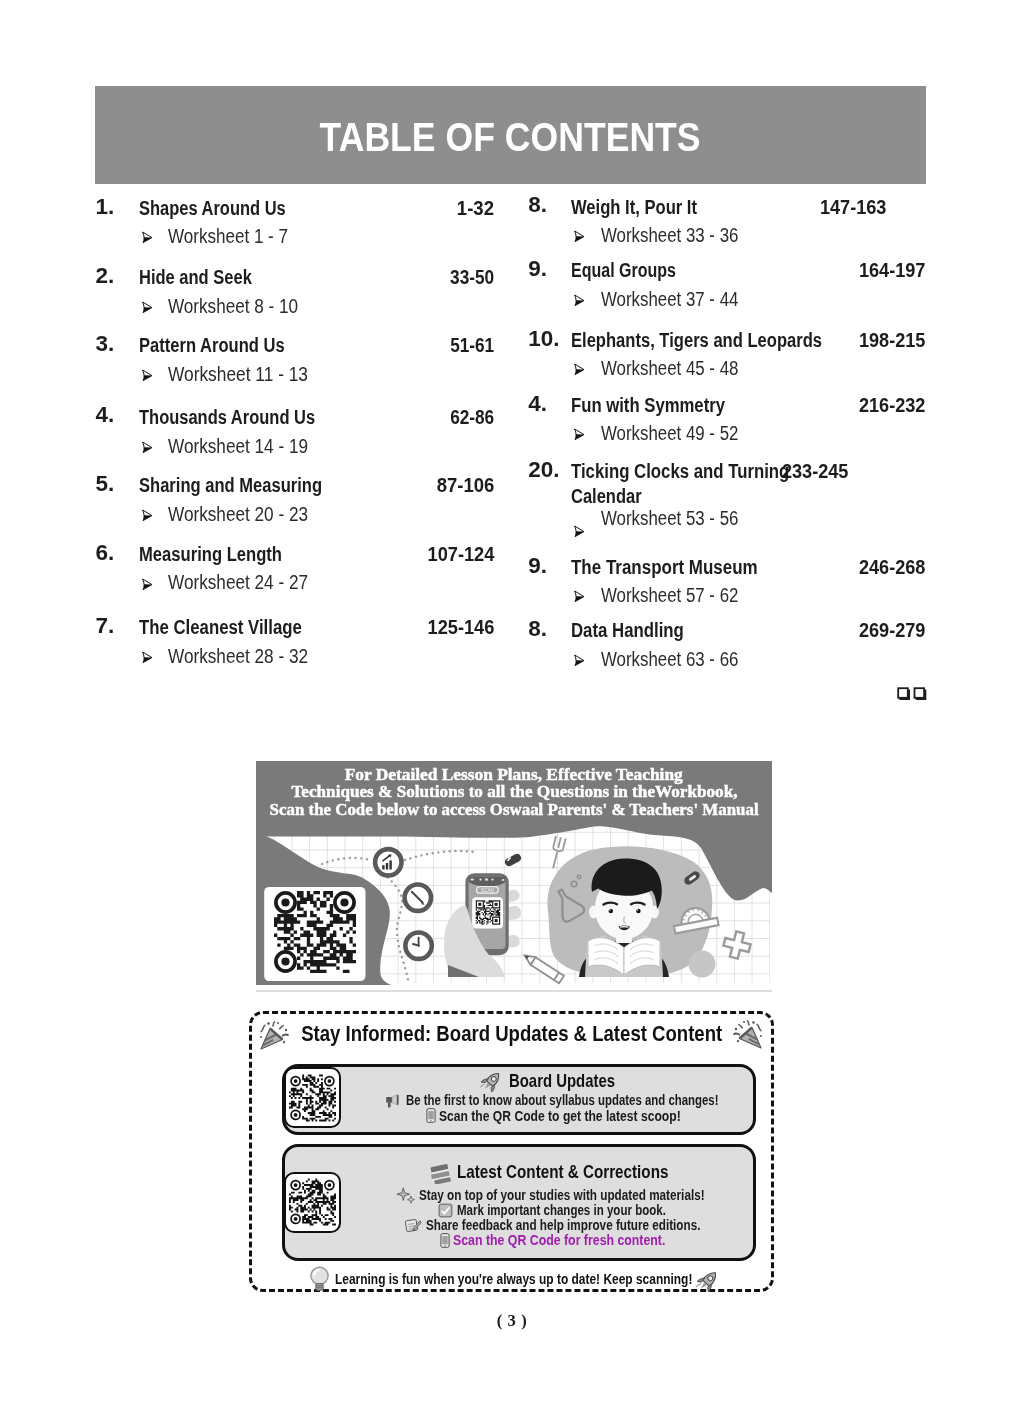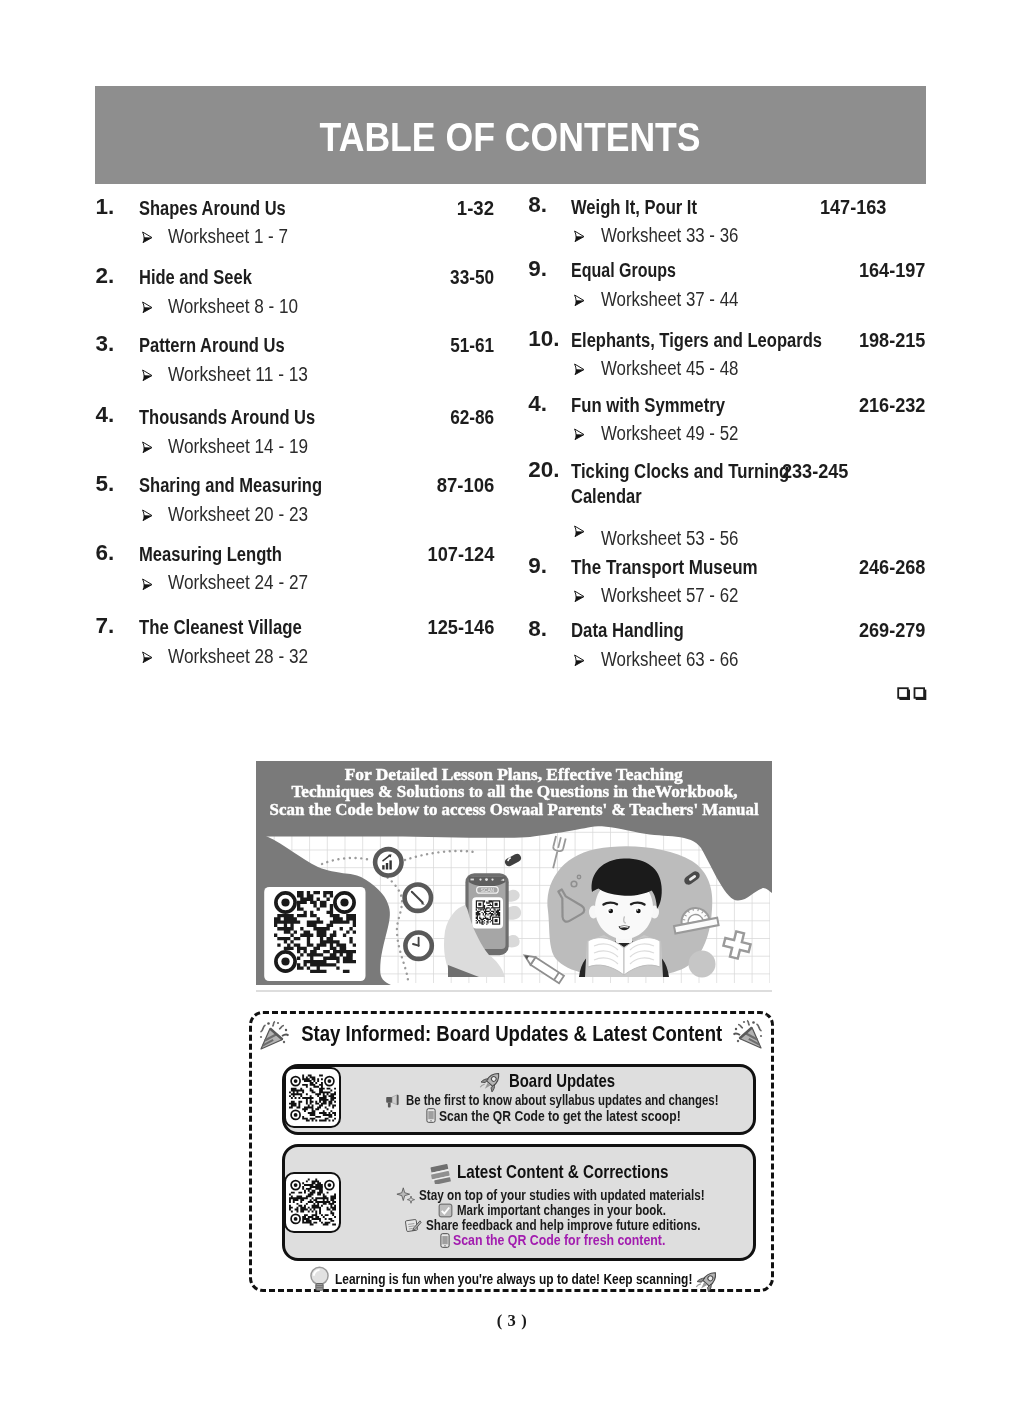--- a/index.html
+++ b/index.html
@@ -125,21 +125,21 @@
 <div class="abs ws" style="left:600.9px;top:424.1px;"><span id="Rw3_0" class="fit" style="transform:scaleX(0.8642);transform-origin:left center;">Worksheet 49 - 52</span></div>
 <div class="abs num" style="left:528.3px;top:458.6px;">20.</div>
 <div class="abs tt" style="left:570.5px;top:460.7px;"><span id="Rt4" class="fit" style="transform:scaleX(0.8383);transform-origin:left center;">Ticking Clocks and Turning</span></div>
 <div class="abs pg" style="left:775px;width:150px;text-align:left;top:460.7px;"><span id="Rp4" class="fit" style="transform:scaleX(0.9059);transform-origin:right center;">233-245</span></div>
 <div class="abs" style="left:573.0px;top:525.1px;width:12px;height:11px;">
     <svg width="12" height="13" viewBox="0 0 12 13" style="position:absolute;left:0;top:0;">
       <path d="M1.6 1.0 L11 6.6 L2.0 11.6 C3.5 9.2 3.6 5.2 1.6 1.0 Z" fill="#fff" stroke="#1a1a1a" stroke-width="1.0" stroke-linejoin="round"></path>
       <path d="M2.9 6.3 L11 6.6 L2.0 11.6 C3.1 9.6 3.3 7.9 2.9 6.3 Z" fill="#111"></path>
     </svg>
   </div>
-<div class="abs ws" style="left:600.9px;top:529px;"><span id="Rw4_0" class="fit" style="transform:scaleX(0.8642);transform-origin:left center;">Worksheet 53 - 56</span></div>
+<div class="abs ws" style="left:600.9px;top:509px;"><span id="Rw4_0" class="fit" style="transform:scaleX(0.8642);transform-origin:left center;">Worksheet 53 - 56</span></div>
 <div class="abs tt" style="left:570.5px;top:486.1px;"><span id="Rt5" class="fit" style="transform:scaleX(0.8248);transform-origin:left center;">Calendar</span></div>
 <div class="abs num" style="left:528.3px;top:555.2px;">9.</div>
 <div class="abs tt" style="left:570.5px;top:557.3px;"><span id="Rt6" class="fit" style="transform:scaleX(0.8485);transform-origin:left center;">The Transport Museum</span></div>
 <div class="abs pg" style="left:775px;width:150px;text-align:right;top:557.3px;"><span id="Rp6" class="fit" style="transform:scaleX(0.9059);transform-origin:right center;">246-268</span></div>
 <div class="abs" style="left:573.0px;top:589.7px;width:12px;height:11px;">
     <svg width="12" height="13" viewBox="0 0 12 13" style="position:absolute;left:0;top:0;">
       <path d="M1.6 1.0 L11 6.6 L2.0 11.6 C3.5 9.2 3.6 5.2 1.6 1.0 Z" fill="#fff" stroke="#1a1a1a" stroke-width="1.0" stroke-linejoin="round"></path>
       <path d="M2.9 6.3 L11 6.6 L2.0 11.6 C3.1 9.6 3.3 7.9 2.9 6.3 Z" fill="#111"></path>
     </svg>
   </div>

